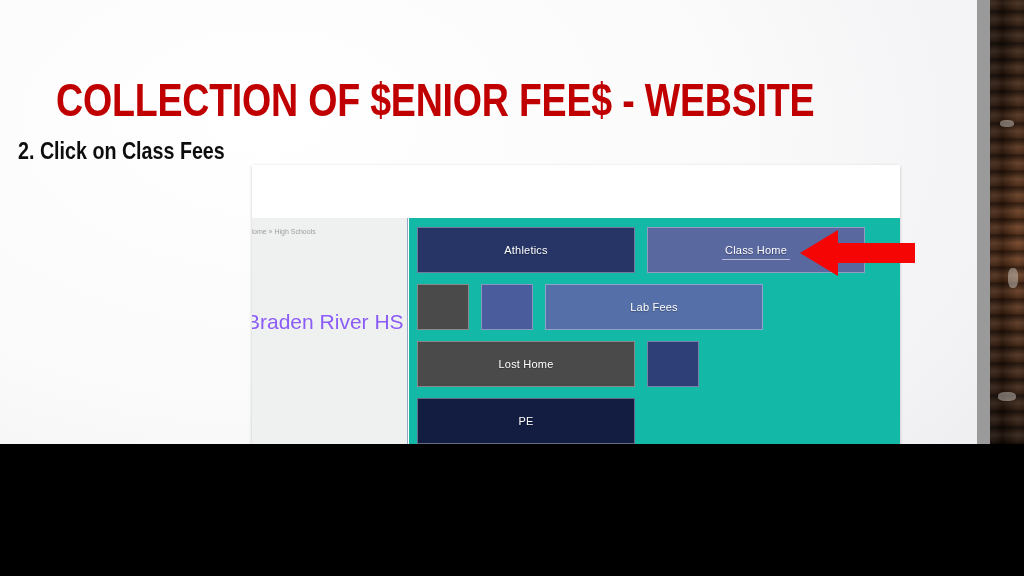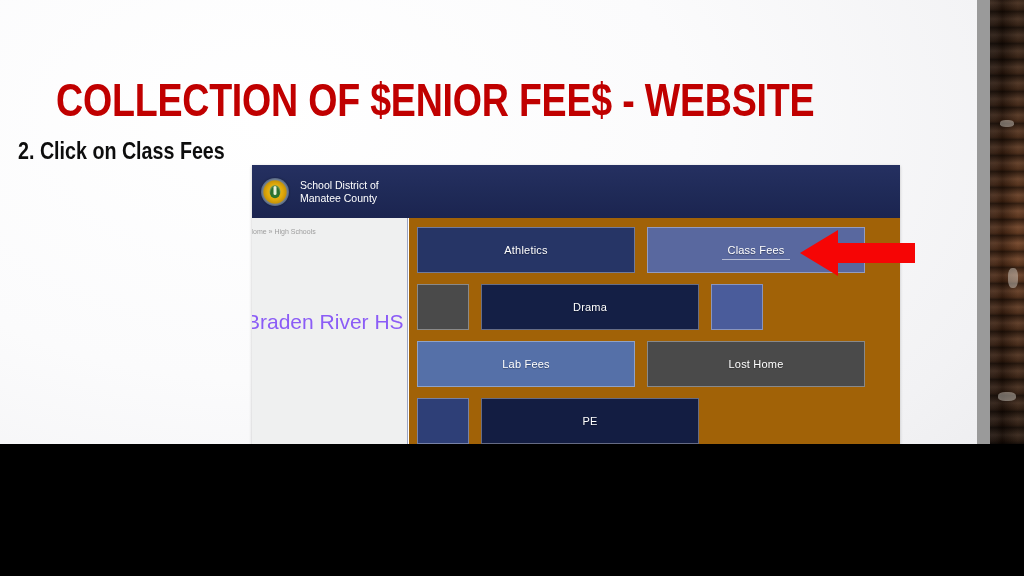--- a/index.html
+++ b/index.html
@@ -200,21 +200,21 @@
     white-space: nowrap;
     font-family: "Liberation Sans", sans-serif;
   }
 
   .tile-area {
     position: absolute;
     left: 157px;
     top: 0;
     width: 491px;
     height: 293px;
-    background: #a16207;
+    background: #14b8a6;
   }
   .tile-grid {
     position: absolute;
     left: 8px;
     top: 9px;
     width: 500px;
     display: flex;
     flex-wrap: wrap;
     gap: 11px 12px;
   }
@@ -278,48 +278,38 @@
 
       <div class="red-band"></div>
       <div class="band-shadow"></div>
 
       <div class="slide-title" style="color: rgb(192, 0, 0);">COLLECTION OF $ENIOR FEE$ - WEBSITE</div>
 
       <div class="slide-subtitle">2. Click on Class Fees</div>
 
       <div class="shot">
 
-        <div class="shot-header">
-          <div class="seal"></div>
-          <div class="seal-title">
-            <div>School District of</div>
-            <div>Manatee County</div>
-          </div>
-        </div>
 
         <div class="shot-body">
 
           <div class="shot-sidebar">
             <div class="breadcrumb">Home » High Schools</div>
             <div class="school-name">Braden River HS</div>
           </div>
 
           <div class="tile-area">
             <div class="tile-grid" id="tile-grid">
                 <div class="tile" style="background: rgb(38, 53, 102);">
                   <span class="tile-label">Athletics</span>
                 </div>
                 <div class="tile hovered" style="background: rgb(89, 104, 159);">
-                  <span class="tile-label">Class Fees</span>
+                  <span class="tile-label">Class Home</span>
                 </div>
                 <div class="tile partial" style="background: rgb(74, 74, 74);">
                   <span class="tile-label"></span>
-                </div>
-                <div class="tile" style="background: rgb(20, 31, 69);">
-                  <span class="tile-label">Drama</span>
                 </div>
                 <div class="tile partial" style="background: rgb(74, 92, 155);">
                   <span class="tile-label"></span>
                 </div>
                 <div class="tile" style="background: rgb(85, 112, 168); align-items: center;">
                   <span class="tile-label">Lab Fees</span>
                 </div>
                 <div class="tile" style="background: rgb(74, 74, 74);">
                   <span class="tile-label">Lost Home</span>
                 </div>

